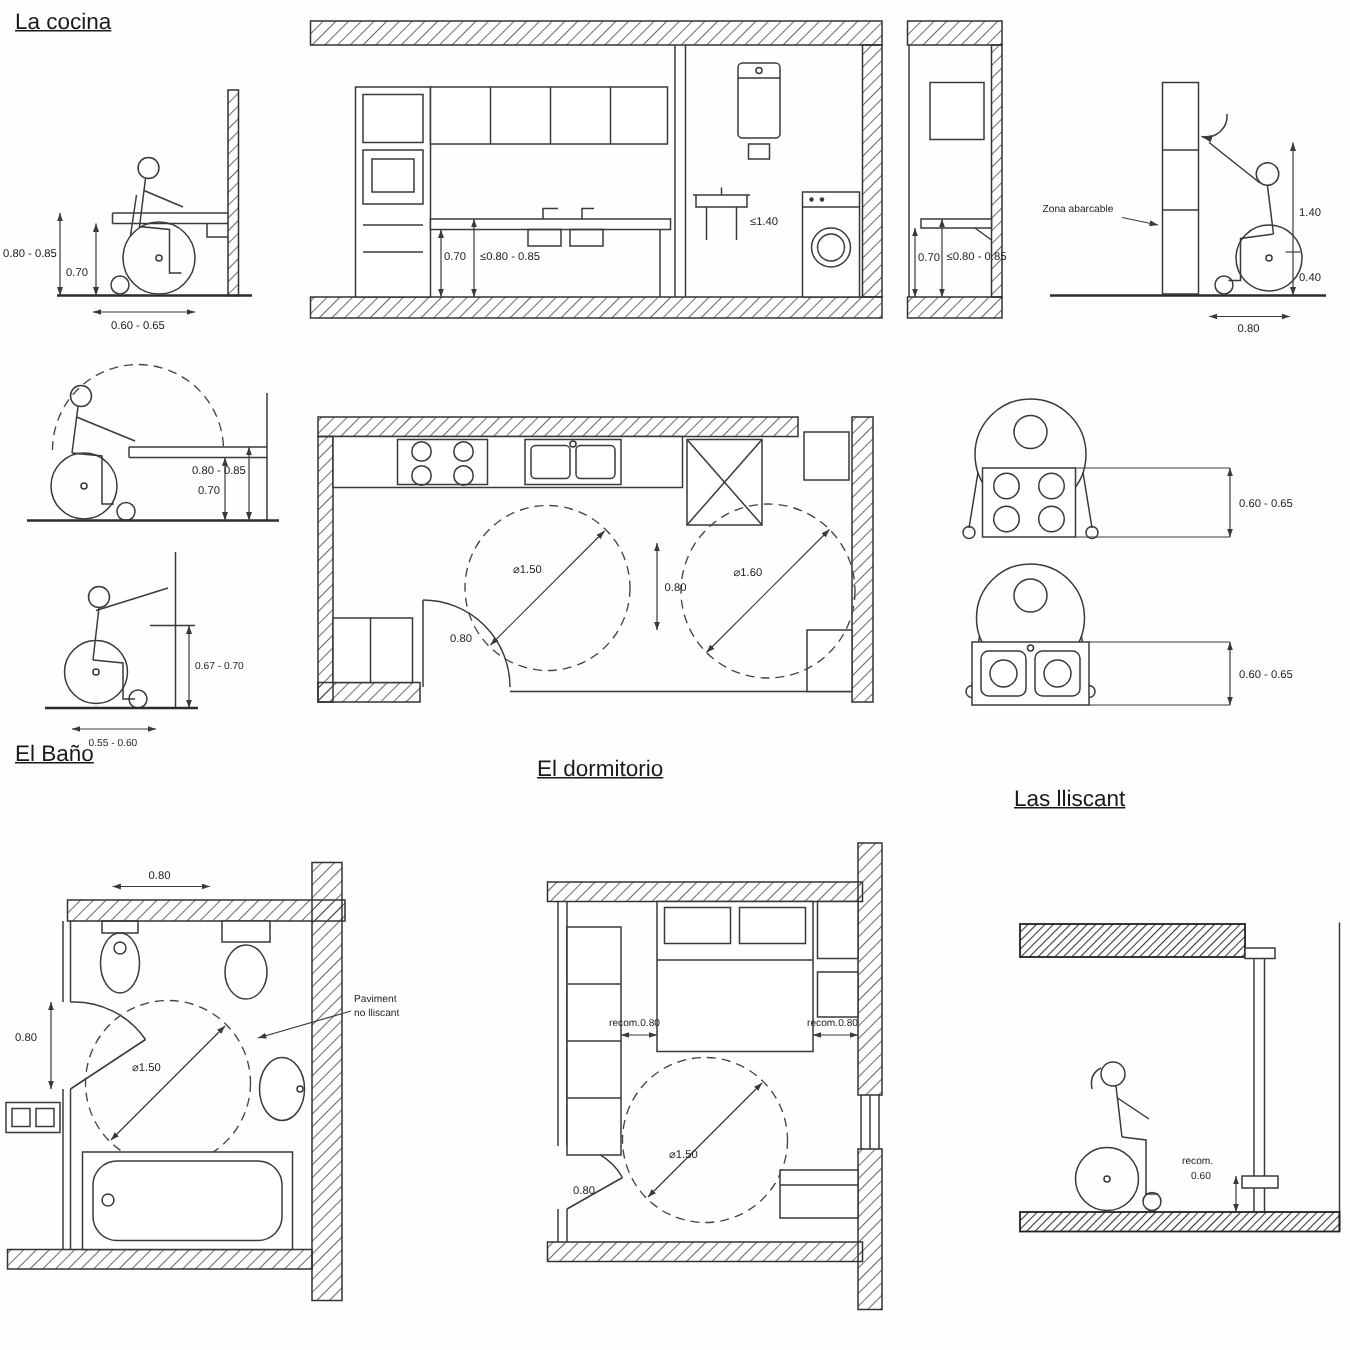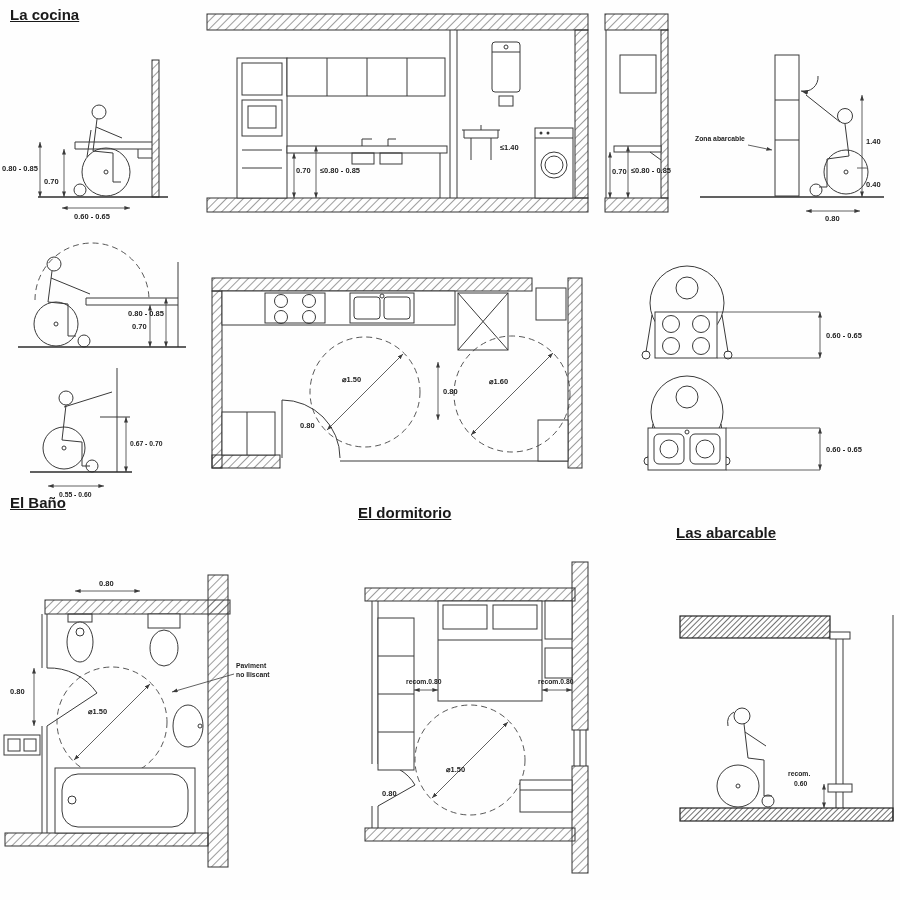--- a/index.html
+++ b/index.html
@@ -1,17 +1,17 @@
 <!DOCTYPE html>
 <html><head>
 <meta charset="utf-8">
 <style>
   html,body { margin:0; padding:0; background:#ffffff; }
   .canvas { position:relative; width:900px; height:900px; background:#fefefe; overflow:hidden;
-            font-family:"Liberation Sans", sans-serif;font-weight:bold; }
+            font-family:"Liberation Sans", sans-serif; }
   .title { position:absolute; font-size:15px; color:#1a1a1a; text-decoration:underline;
            font-family:"Liberation Sans", sans-serif; white-space:nowrap; }
   svg { position:absolute; left:0; top:0; }
   .ln   { stroke:#3a3a3a; stroke-width:1; fill:none; }
   .ln2  { stroke:#2d2d2d; stroke-width:1.7; fill:none; }
   .wall { fill:url(#hatch); stroke:#333; stroke-width:1; }
   .wallD{ fill:url(#hatch2); stroke:#222; stroke-width:1.2; }
   .dash { stroke:#444; stroke-width:0.9; fill:none; stroke-dasharray:6 4; }
   .dim  { stroke:#3a3a3a; stroke-width:0.8; fill:none; }
   .wht  { fill:#fff; }
@@ -20,21 +20,21 @@
   .t6 { font-size:6.8px; }
 </style>
 </head>
 <body>
 
 <div class="canvas">
 
   <div class="title" style="left:10px; top:6px;">La cocina</div>
   <div class="title" style="left:10px; top:494px;">El Baño</div>
   <div class="title" style="left:358px; top:504px;">El dormitorio</div>
-  <div class="title" style="left:676px; top:524px;">Las abarcable</div>
+  <div class="title" style="left:676px; top:524px;">Las lliscant</div>
 
   <svg width="900" height="900" viewBox="0 0 900 900">
     <defs>
       <pattern id="hatch" width="6" height="6" patternUnits="userSpaceOnUse" patternTransform="rotate(45)">
         <line x1="0" y1="0" x2="0" y2="6" stroke="#4a4a4a" stroke-width="1.1"></line>
       </pattern>
       <pattern id="hatch2" width="4" height="4" patternUnits="userSpaceOnUse" patternTransform="rotate(45)">
         <line x1="0" y1="0" x2="0" y2="4" stroke="#333" stroke-width="1.4"></line>
       </pattern>
       <marker id="ma" markerWidth="8" markerHeight="6" refX="7" refY="2.5" orient="auto-start-reverse">

